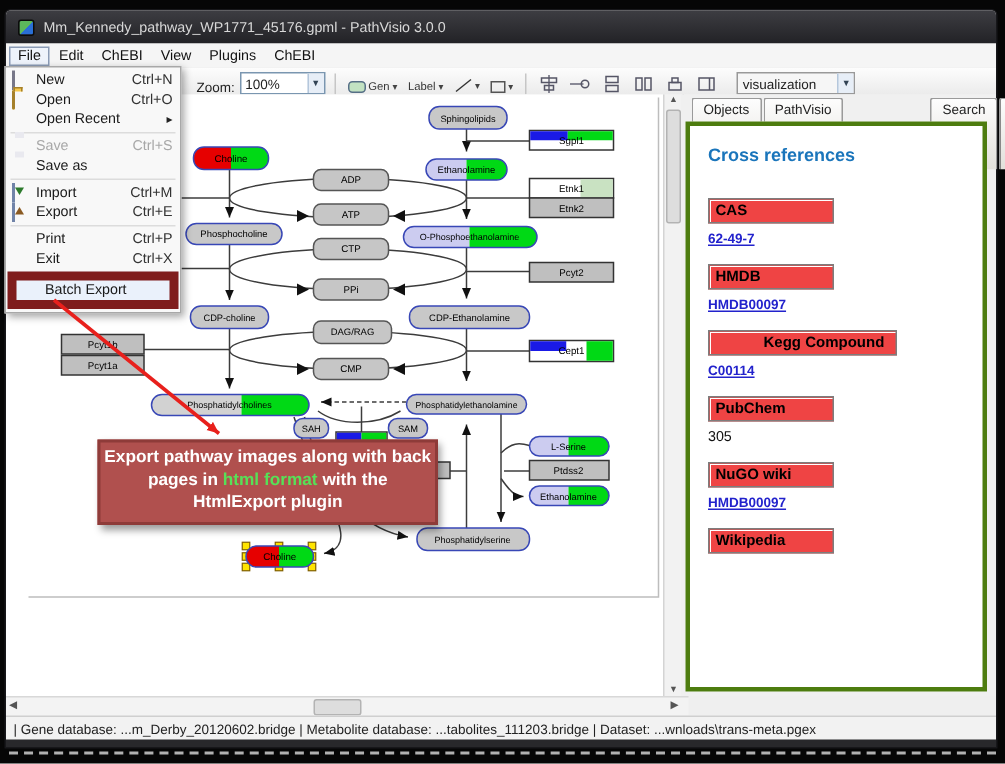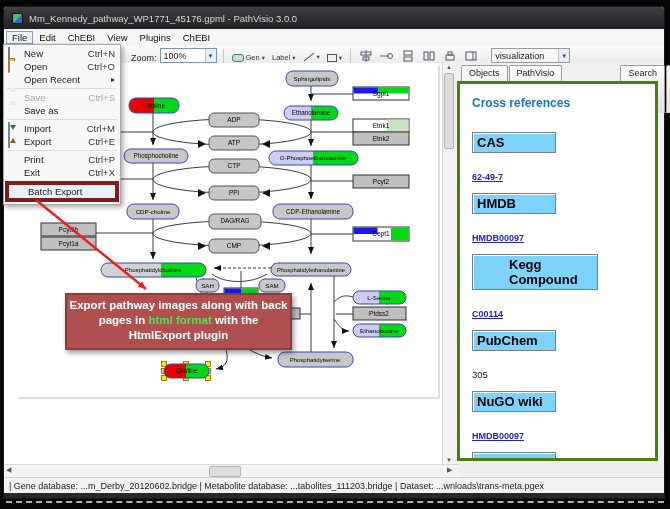--- a/index.html
+++ b/index.html
@@ -45,22 +45,22 @@
   
   .sidebar{position:absolute;left:450px;top:0;right:0;height:401px;background:#f0f0f0;}
   .tabs{position:absolute;left:7px;top:2px;display:flex;font-size:9px;}
   .tab{padding:2px 7px;border:1px solid #9a9a9a;border-bottom:none;margin-right:1px;color:#222;
        background:linear-gradient(#fdfdfd,#e2e0da);border-radius:2px 2px 0 0;}
   .tab.active{background:#fff;position:relative;top:1px;padding-top:3px;margin-top:32px;}
   .panel{position:absolute;left:3px;top:18px;right:6px;bottom:3px;background:#fff;
        border:3px solid #4d7c0f;overflow:hidden;padding:12px 12px 0 12px;}
   .bp-heading{color:#1a75bb;font-weight:bold;font-size:12px;margin-bottom:22px;}
   .bp-sec{margin-bottom:9px;}
-  .bp-h{width:74px;border:1px solid #7d7d7d;background:#7dd3fc;font-weight:bold;font-size:13px;
-       padding:2px 4px;box-shadow:inset 1px 1px 0 #fff;margin-bottom:13px;}
+  .bp-h{width:74px;border:1px solid #7d7d7d;background:#ef4444;font-weight:bold;font-size:10px;
+       padding:2px 4px;box-shadow:inset 1px 1px 0 #fff;margin-bottom:0;}
   .bp-h.wide{width:84px;padding-left:36px;}
   .bp-link{color:#2222cc;font-size:9px;font-weight:bold;text-decoration:underline;display:inline-block;margin-bottom:2px;}
   .bp-text{font-size:9.5px;color:#111;display:inline-block;margin-bottom:2px;text-align:center;}
   
   .hscroll{position:absolute;top:457px;left:0;width:455px;height:13px;background:#f3f3f3;
        border-top:1px solid #d8d8d8;border-bottom:1px solid #d8d8d8;font-size:7px;color:#555;}
   .hs-l{position:absolute;left:2px;top:1px;} .hs-r{position:absolute;left:443px;top:1px;}
   .hthumb{position:absolute;left:205px;top:1px;width:30px;height:9px;background:#dddddd;
        border:1px solid #b3b3b3;border-radius:2px;}
   .statusbar{position:absolute;top:470px;left:0;right:0;height:16px;background:#f2f2f2;
@@ -69,21 +69,21 @@
   .frame-dash{position:absolute;left:6px;right:6px;top:501px;border-top:2px dashed #cfcfcf;opacity:.85;}
   
   .filemenu{position:absolute;left:3px;top:44px;width:116px;background:#f8f8f8;border:1px solid #a8a8a8;
        box-shadow:2px 2px 5px rgba(0,0,0,.35);padding:2px 0;z-index:30;}
   .fm-row{display:flex;align-items:center;height:13px;font-size:9.5px;color:#1a1a1a;padding:0 5px 0 4px;gap:5px;}
   .fm-ic{width:11px;height:11px;flex:0 0 11px;position:relative;}
   .fm-sc{margin-left:auto;color:#333;}
   .fm-sub{margin-left:auto;font-size:8px;color:#222;}
   .fm-row.disabled,.fm-row.disabled .fm-sc{color:#a8a8a8;}
   .fm-sep{height:1px;background:#dcdcdc;margin:2px 3px;}
-  .fm-row.batch{border:4px solid #7f1d1d;background:#eaf1fb;margin:2px 1px 0 1px;padding:0 3px;}
+  .fm-row.batch{border:6px solid #7f1d1d;background:#eaf1fb;margin:2px 1px 0 1px;padding:0 3px;}
   .ic-new{background:#fff;border:1px solid #778;width:7px;height:9px;margin:0 auto;}
   .ic-open{background:#f5c84d;border:1px solid #a5802b;width:10px;height:7px;margin-top:3px;border-radius:1px;position:relative;}
   .ic-open:before{content:"";position:absolute;top:-3px;left:0;width:4px;height:2px;background:#f5c84d;border:1px solid #a5802b;border-bottom:none;}
   .ic-save{background:#7f8fb8;width:10px;height:10px;position:relative;margin:0 auto;}
   .ic-save:after{content:"";position:absolute;left:2px;bottom:0;width:6px;height:4px;background:#e9e9ef;}
   .ic-save.gray{background:#b9bfcc;}
   .ic-port{background:#dde6f2;border:1px solid #7083a8;width:9px;height:9px;margin:0 auto;position:relative;}
   .ic-port:after{content:"";position:absolute;left:1px;width:0;height:0;border:3px solid transparent;}
   .ic-import:after{border-top:5px solid #2c7a2c;top:2px;}
   .ic-export:after{border-bottom:5px solid #8a5a22;top:-1px;}

